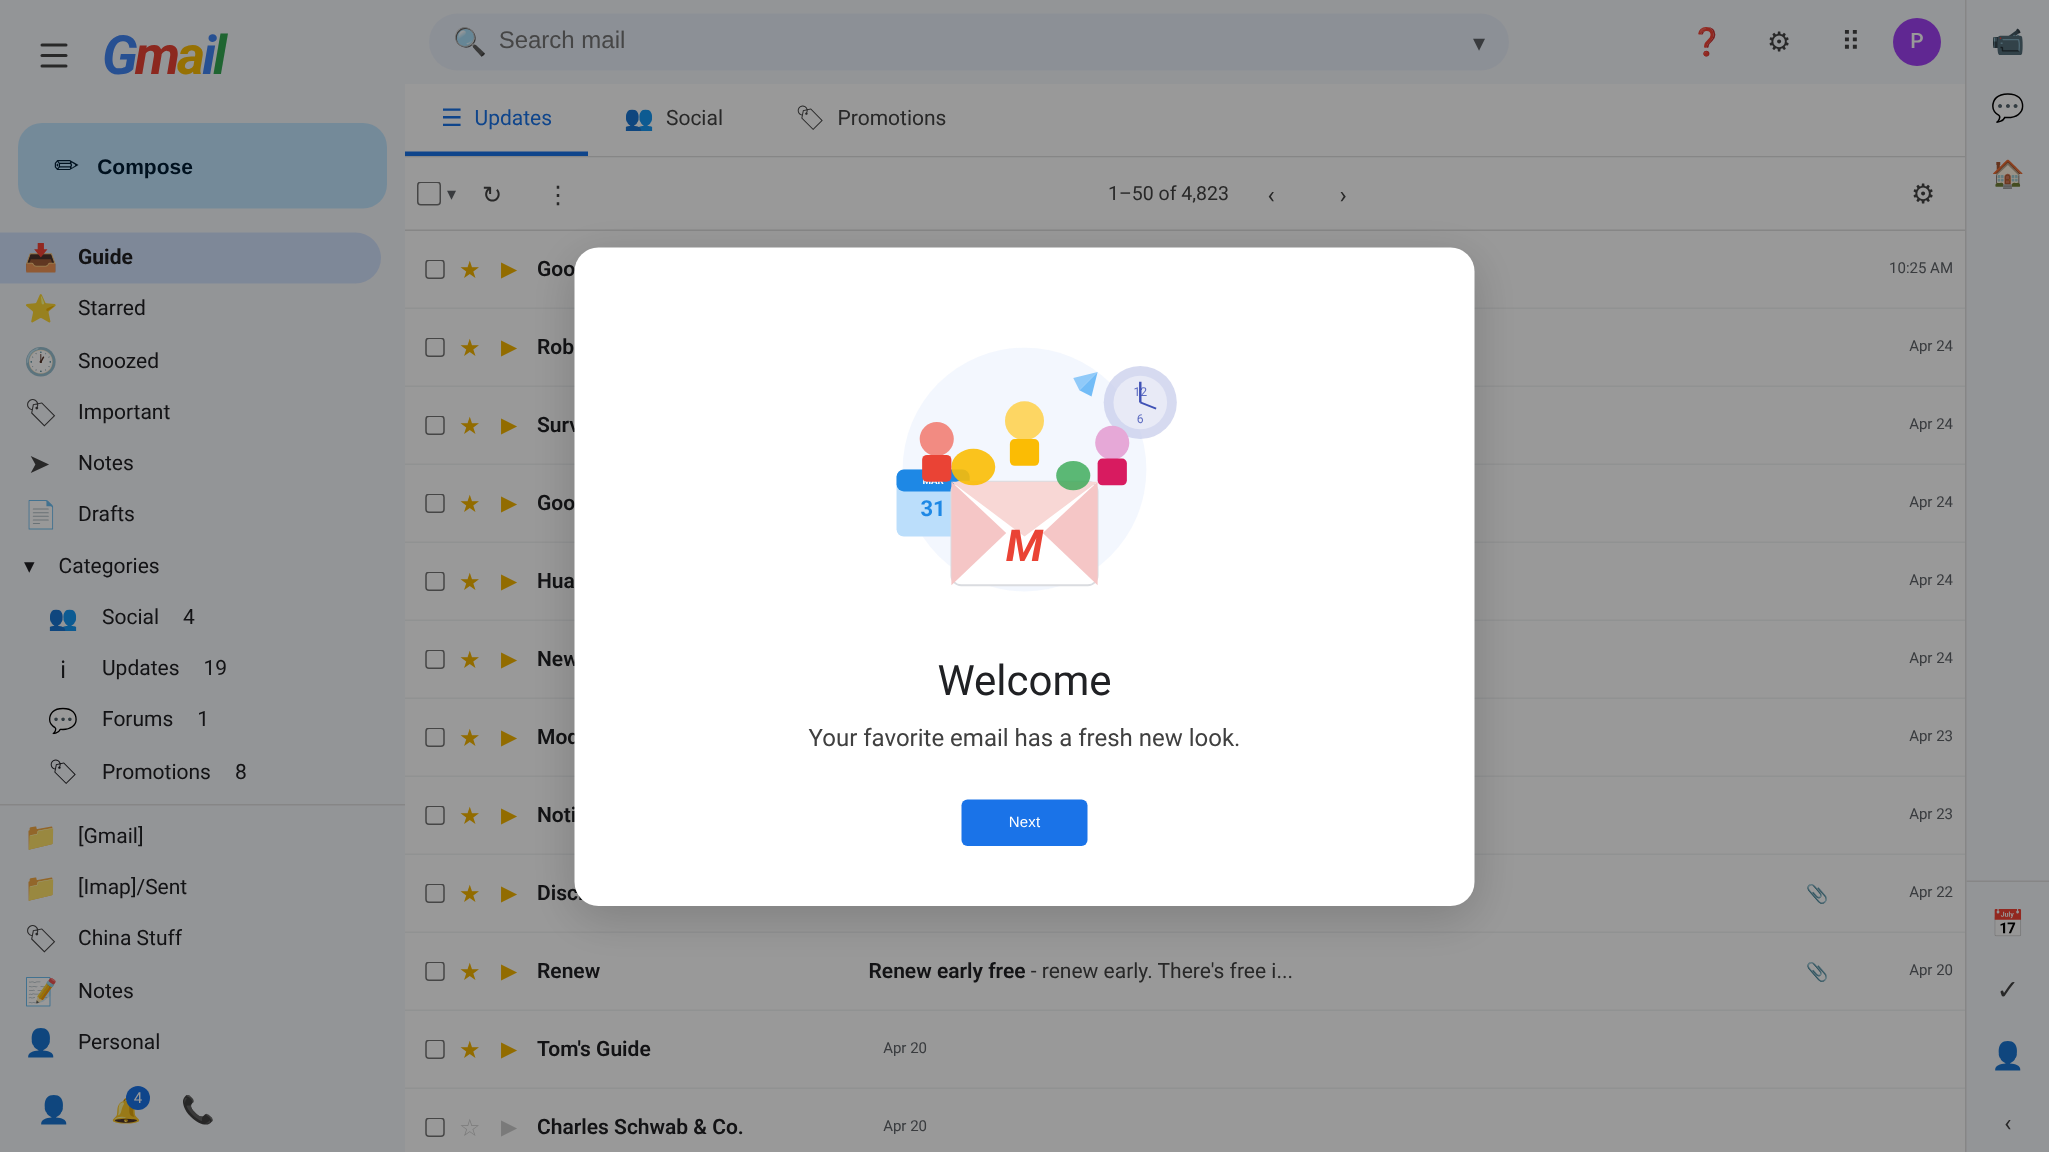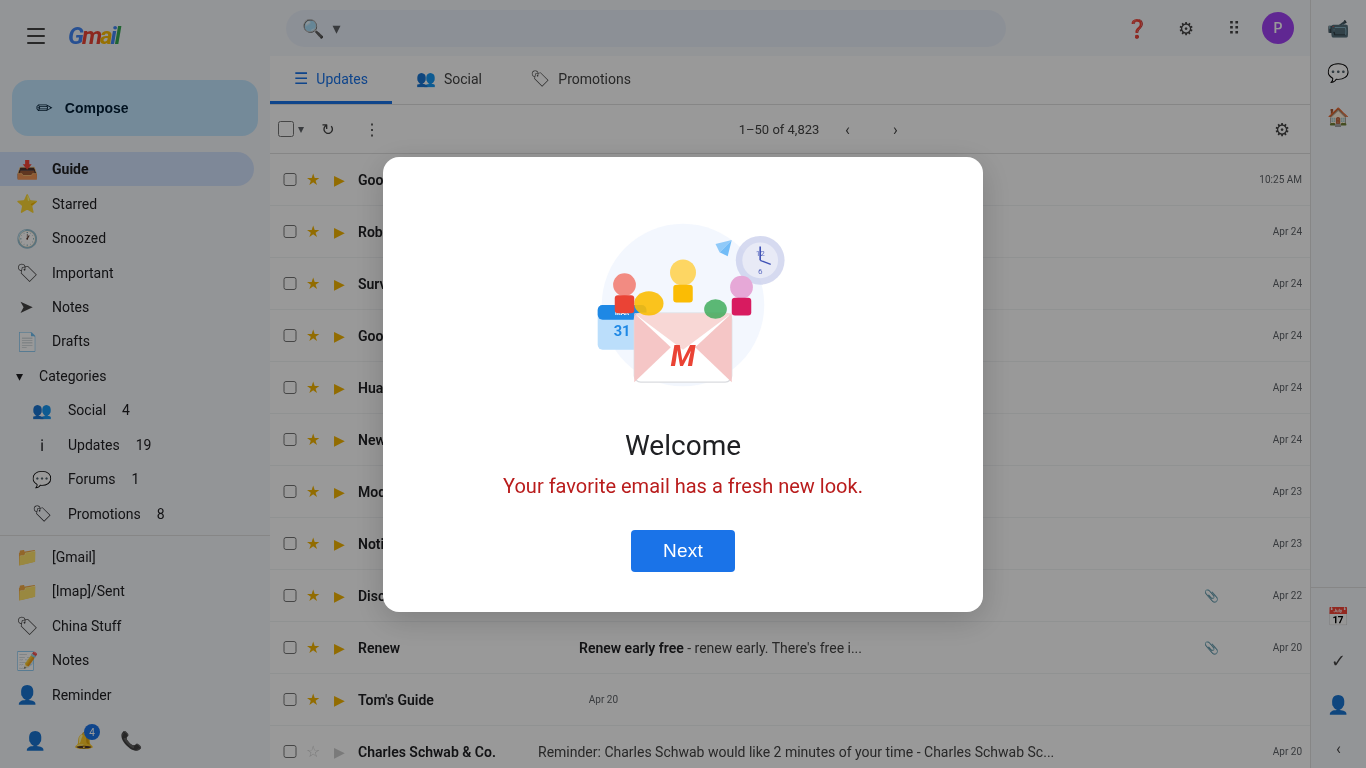--- a/index.html
+++ b/index.html
@@ -307,51 +307,51 @@
     }
 
     .modal-title {
       font-size: 28px;
       font-weight: 400;
       color: #202124;
       margin-bottom: 12px;
     }
 
     .modal-subtitle {
-      font-size: 20px;
-      color: #b91c1c;
+      font-size: 16px;
+      color: #404040;
       margin-bottom: 32px;
     }
 
     .modal-next-btn {
       background: #1a73e8;
       color: white;
       border: none;
       border-radius: 4px;
       padding: 10px 32px;
-      font-size: 19px;
+      font-size: 10px;
       font-weight: 500;
       cursor: pointer;
       letter-spacing: 0.01em;
     }
 
     input[type=checkbox] { accent-color: #1a73e8; }
   </style>
 </head>
 <body>
 
 <div class="sidebar">
   <div class="sidebar-header">
     <div class="hamburger-icon">
       <span></span>
         <span></span>
         <span></span>
     </div>
     <div class="gmail-logo">
-      <span style="color:#ea4335;font-size:24px;font-weight:700;font-style:italic;letter-spacing:-2px;">
+      <span style="color:#ea4335;font-size:36px;font-weight:700;font-style:italic;letter-spacing:-2px;">
         <span class="g" style="color:#4285f4">G</span><span class="m-red" style="color:#ea4335">m</span><span class="a-yellow" style="color:#fbbc05">a</span><span class="i-blue" style="color:#4285f4">i</span><span class="l-green" style="color:#34a853">l</span>
       </span>
     </div>
   </div>
 
   <button class="compose-btn">
     <span class="plus-icon">✏</span>
     <span>Compose</span>
   </button>
 
@@ -419,38 +419,39 @@
   <div class="nav-item">
     <span class="nav-icon">🏷</span>
     <span>China Stuff</span>
   </div>
   <div class="nav-item">
     <span class="nav-icon">📝</span>
     <span>Notes</span>
   </div>
   <div class="nav-item">
     <span class="nav-icon">👤</span>
-    <span>Reminder</span>
+    <span>Personal</span>
   </div>
 
   <div style="margin-top:auto;display:flex;align-items:center;gap:8px;padding:8px 16px;">
     <div class="icon-btn" style="font-size:18px;">👤</div>
     <div class="icon-btn" style="position:relative;">
       <span style="font-size:16px;">🔔</span>
       <span style="position:absolute;top:4px;right:4px;background:#1a73e8;color:white;font-size:10px;border-radius:50%;width:16px;height:16px;display:flex;align-items:center;justify-content:center;">4</span>
     </div>
     <div class="icon-btn" style="font-size:18px;">📞</div>
   </div>
 </div>
 
 <div class="main">
 
   <div class="topbar">
     <div class="search-bar">
       <span style="font-size:18px;color:#5f6368;">🔍</span>
+      <input type="text" placeholder="Search mail" style="">
       <span style="color:#5f6368;cursor:pointer;">▾</span>
     </div>
     <div class="topbar-right">
       <div class="icon-btn">❓</div>
       <div class="icon-btn">⚙</div>
       <div class="icon-btn">⠿</div>
       <div class="avatar">P</div>
     </div>
   </div>
 
@@ -570,21 +571,20 @@
       <span class="star">★</span>
       <span class="important">▶</span>
       <span class="sender">Tom's Guide</span>
       <span class="date">Apr 20</span>
     </div>
     <div class="email-row">
       <input type="checkbox" class="check" style="">
       <span class="star" style="color:#ccc;">☆</span>
       <span class="important" style="color:#ccc;">▶</span>
       <span class="sender">Charles Schwab &amp; Co.</span>
-      <span class="subject">Reminder: Charles Schwab would like 2 minutes of your time - Charles Schwab Sc...</span>
       <span class="date">Apr 20</span>
     </div>
 
   </div>
 </div>
 
 <div class="right-sidebar">
   <div class="icon-btn" style="font-size:18px;">📹</div>
   <div class="icon-btn" style="font-size:18px;">💬</div>
   <div class="icon-btn" style="font-size:18px;">🏠</div>

